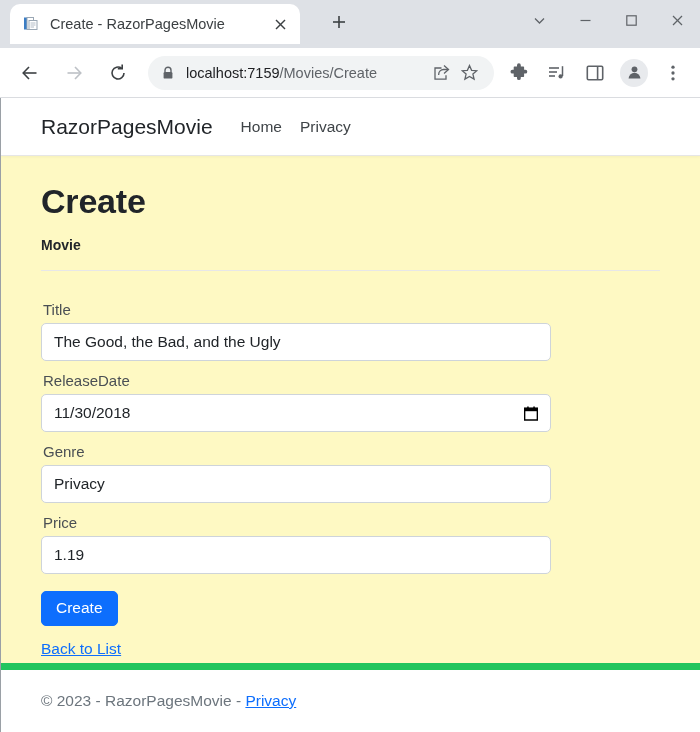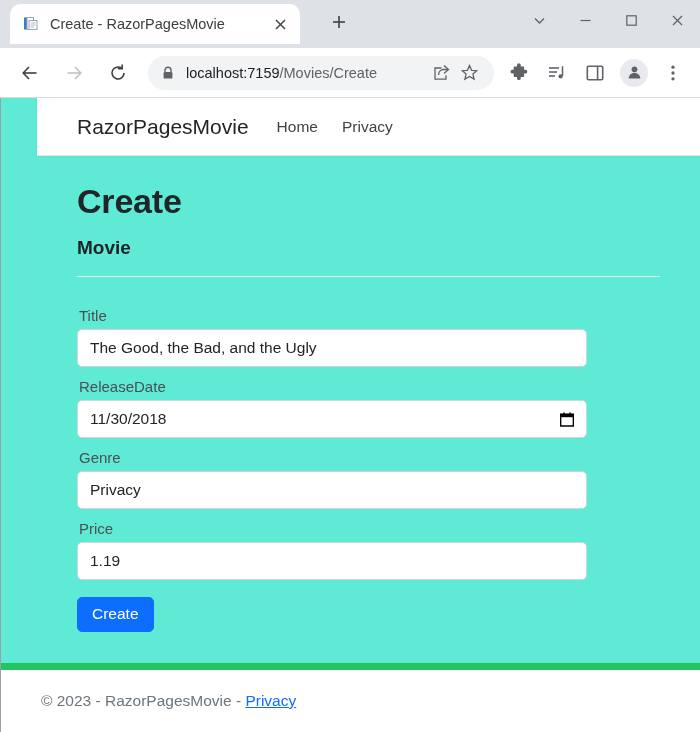--- a/index.html
+++ b/index.html
@@ -145,64 +145,63 @@
     margin: 0 6px;
     border-radius: 50%;
     background: #e8eaed;
     display: flex; align-items: center; justify-content: center;
     color: #5f6368;
   }
 
   
   .viewport {
     flex: 1 1 auto;
-    background: #5eead4;
+    background: #fef9c3;
     overflow: hidden;
     position: relative;
     border-left: 1px solid #9aa0a6;
-    padding-left: 36px;
   }
 
   
   .site-nav {
     height: 58px;
     background: #ffffff;
     border-bottom: 1px solid #e6e6e6;
     box-shadow: 0 1px 3px rgba(0,0,0,0.045);
     display: flex;
     align-items: center;
     padding: 0 40px;
   }
   .brand {
     font-size: 21px;
     color: #212529;
     margin-right: 28px;
     white-space: nowrap;
   }
-  .nav-links { display: flex; align-items: center; gap: 24px; }
+  .nav-links { display: flex; align-items: center; gap: 18px; }
   .nav-link {
     font-size: 15.5px;
     color: #3f4448;
     text-decoration: none;
     white-space: nowrap;
   }
 
   
   .container {
     padding: 0 40px;
   }
   h1.page-title {
     font-size: 34px;
     font-weight: bold;
     color: #212529;
     margin: 26px 0 0 0;
     letter-spacing: -0.2px;
   }
   h4.section-title {
-    font-size: 19px;
+    font-size: 14px;
     font-weight: bold;
     color: #212529;
     margin: 16px 0 0 0;
   }
   hr.divider {
     border: 0;
     border-top: 1px solid #e7e7e8;
     margin: 17px 0 0 0;
   }
 
@@ -467,20 +466,23 @@
         <div class="form-group">
           <label class="form-label">Price</label>
           <div class="form-control">
             <span class="value">1.19</span>
           </div>
         </div>
 
         <div>
           <button class="btn-primary">Create</button>
         </div>
+        <div>
+          <a class="back-link" href="#">Back to List</a>
+        </div>
 
       </div>
     </div>
 
     <div class="site-footer">
       <span class="footer-text"><span>© 2023 - RazorPagesMovie - </span><a href="#">Privacy</a></span>
     </div>
 
   </div>
 </div>

